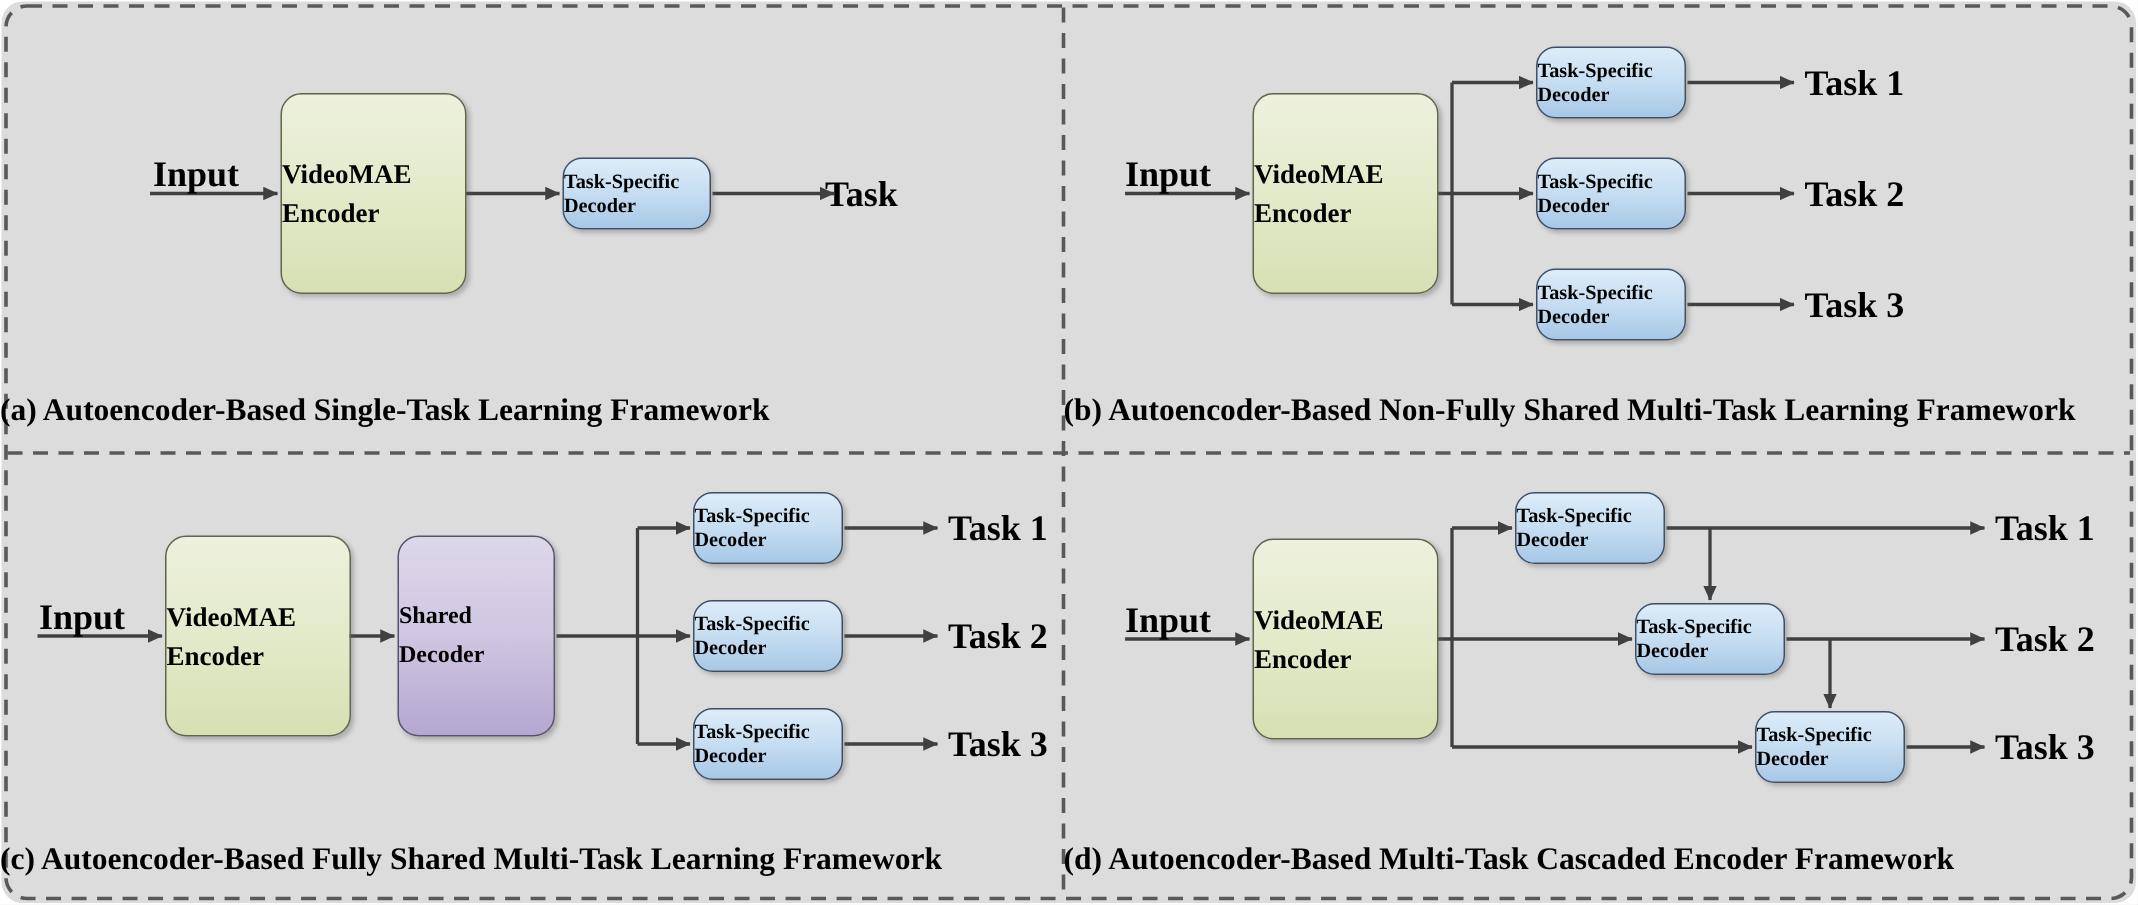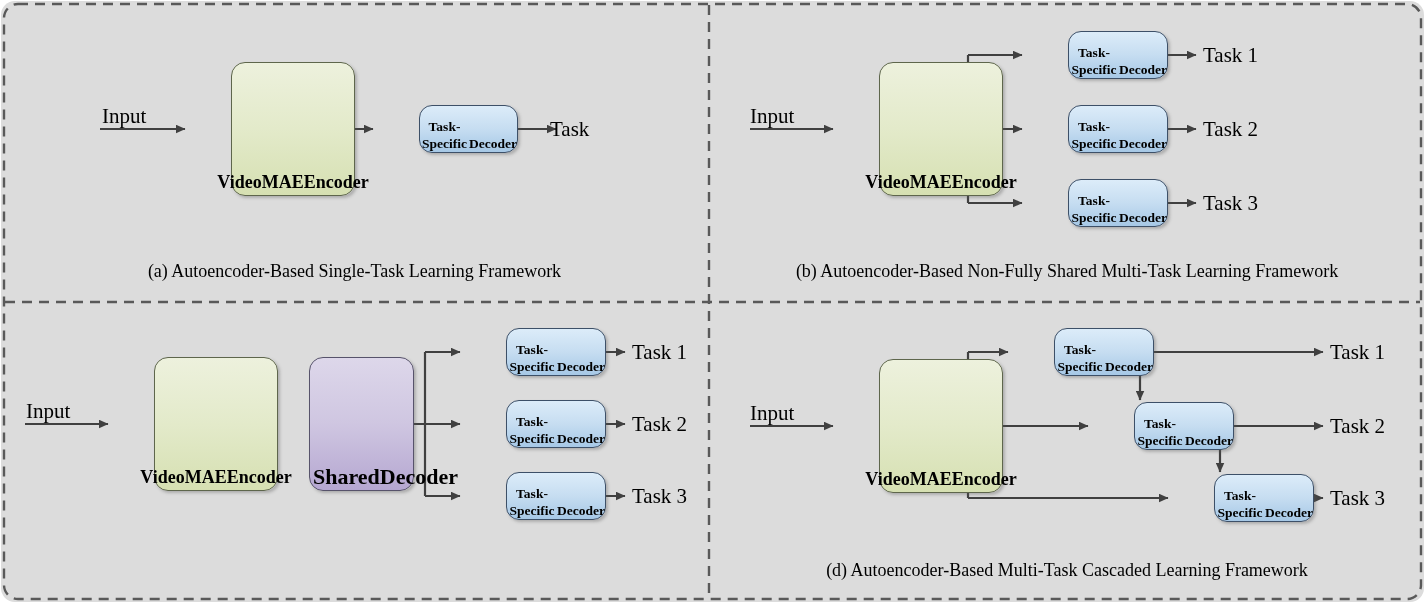--- a/index.html
+++ b/index.html
@@ -6,49 +6,48 @@
   #canvas{
     position:relative;width:1425px;height:603px;background:#ffffff;
     font-family:"Liberation Serif","DejaVu Serif",serif;overflow:hidden;
   }
   #bgfill{
     position:absolute;left:1px;top:1px;right:1px;bottom:1px;
     background:var(--background,#dcdcdc);border-radius:14px;
   }
   svg.layer{position:absolute;left:0;top:0;}
   .box{
-    position:absolute;display:flex;justify-content:center;
-    align-items:flex-end;text-align:center;font-weight:bold;color:var(--text,#000);
+    position:absolute;display:flex;flex-direction:column;justify-content:center;
+    align-items:flex-start;text-align:center;font-weight:bold;color:var(--text,#000);
     border-radius:14px;box-shadow:2px 2px 3px rgba(90,90,90,0.35);
-    box-sizing:border-box;z-index:3;margin-left:44px;
+    box-sizing:border-box;z-index:3;
   }
   .encoder{
     width:124px;height:134px;font-size:18px;line-height:26px;
     background:linear-gradient(180deg,var(--encoder-fill-top,#edf1dd) 0%,#e3eaca 50%,var(--encoder-fill-bottom,#d6e0b2) 100%);
     border:1.5px solid var(--encoder-border,#5e664c);
   }
   .shared{
-    width:105px;height:134px;font-size:22px;line-height:26px;
+    width:105px;height:134px;font-size:16px;line-height:26px;
     background:linear-gradient(180deg,var(--shared-fill-top,#ddd7ea) 0%,#cfc6e1 50%,var(--shared-fill-bottom,#b5a7d1) 100%);
     border:1.5px solid var(--shared-border,#57536b);
-    padding-left:48px;
   }
   .decoder{
     width:100px;height:48px;font-size:13.5px;line-height:16.5px;
     background:linear-gradient(180deg,var(--decoder-fill-top,#dcecf9) 0%,#c6ddf1 50%,var(--decoder-fill-bottom,#a6c8e6) 100%);
     border:1.5px solid var(--decoder-border,#3d5068);border-radius:13px;
   }
   .iolabel{
-    position:absolute;font-weight:normal;font-size:21px;color:var(--text,#000);
+    position:absolute;font-weight:bold;font-size:24px;color:var(--text,#000);
     white-space:nowrap;z-index:3;
   }
   .centered{width:80px;text-align:left;}
   .caption{
-    position:absolute;font-weight:normal;font-size:18px;color:var(--text,#000);
-    text-align:center;z-index:3;
+    position:absolute;font-weight:bold;font-size:21px;color:var(--text,#000);
+    z-index:3;
   }
   .connector{stroke:var(--connector,#404040);stroke-width:2.2;fill:none;}
   .dash{stroke:var(--frame-border,#595959);stroke-width:2.4;fill:none;stroke-dasharray:10 7;}
 </style>
 </head>
 <body>
 
 <div id="canvas">
   <div id="bgfill"></div>
 
@@ -161,20 +160,21 @@
     <span>Task-Specific</span>
     <span>Decoder</span>
   </div>
   <div class="box decoder" style="left:462px;top:472px;">
     <span>Task-Specific</span>
     <span>Decoder</span>
   </div>
   <div class="iolabel" style="left:632px;top:340px;">Task 1</div>
   <div class="iolabel" style="left:632px;top:412px;">Task 2</div>
   <div class="iolabel" style="left:632px;top:484px;">Task 3</div>
+  <div class="caption" style="left:0;top:560px;width:709px;">(c) Autoencoder-Based Fully Shared Multi-Task Learning Framework</div>
 
   <div class="iolabel centered" style="left:750px;top:401px;">Input</div>
   <div class="box encoder" style="left:835px;top:359px;">
     <span>VideoMAE</span>
     <span>Encoder</span>
   </div>
   <div class="box decoder" style="left:1010px;top:328px;">
     <span>Task-Specific</span>
     <span>Decoder</span>
   </div>
@@ -182,14 +182,14 @@
     <span>Task-Specific</span>
     <span>Decoder</span>
   </div>
   <div class="box decoder" style="left:1170px;top:474px;">
     <span>Task-Specific</span>
     <span>Decoder</span>
   </div>
   <div class="iolabel" style="left:1330px;top:340px;">Task 1</div>
   <div class="iolabel" style="left:1330px;top:414px;">Task 2</div>
   <div class="iolabel" style="left:1330px;top:486px;">Task 3</div>
-  <div class="caption" style="left:709px;top:560px;width:716px;">(d) Autoencoder-Based Multi-Task Cascaded Learning Framework</div>
+  <div class="caption" style="left:709px;top:560px;width:716px;">(d) Autoencoder-Based Multi-Task Cascaded Encoder Framework</div>
 </div>
 
 </body></html>

